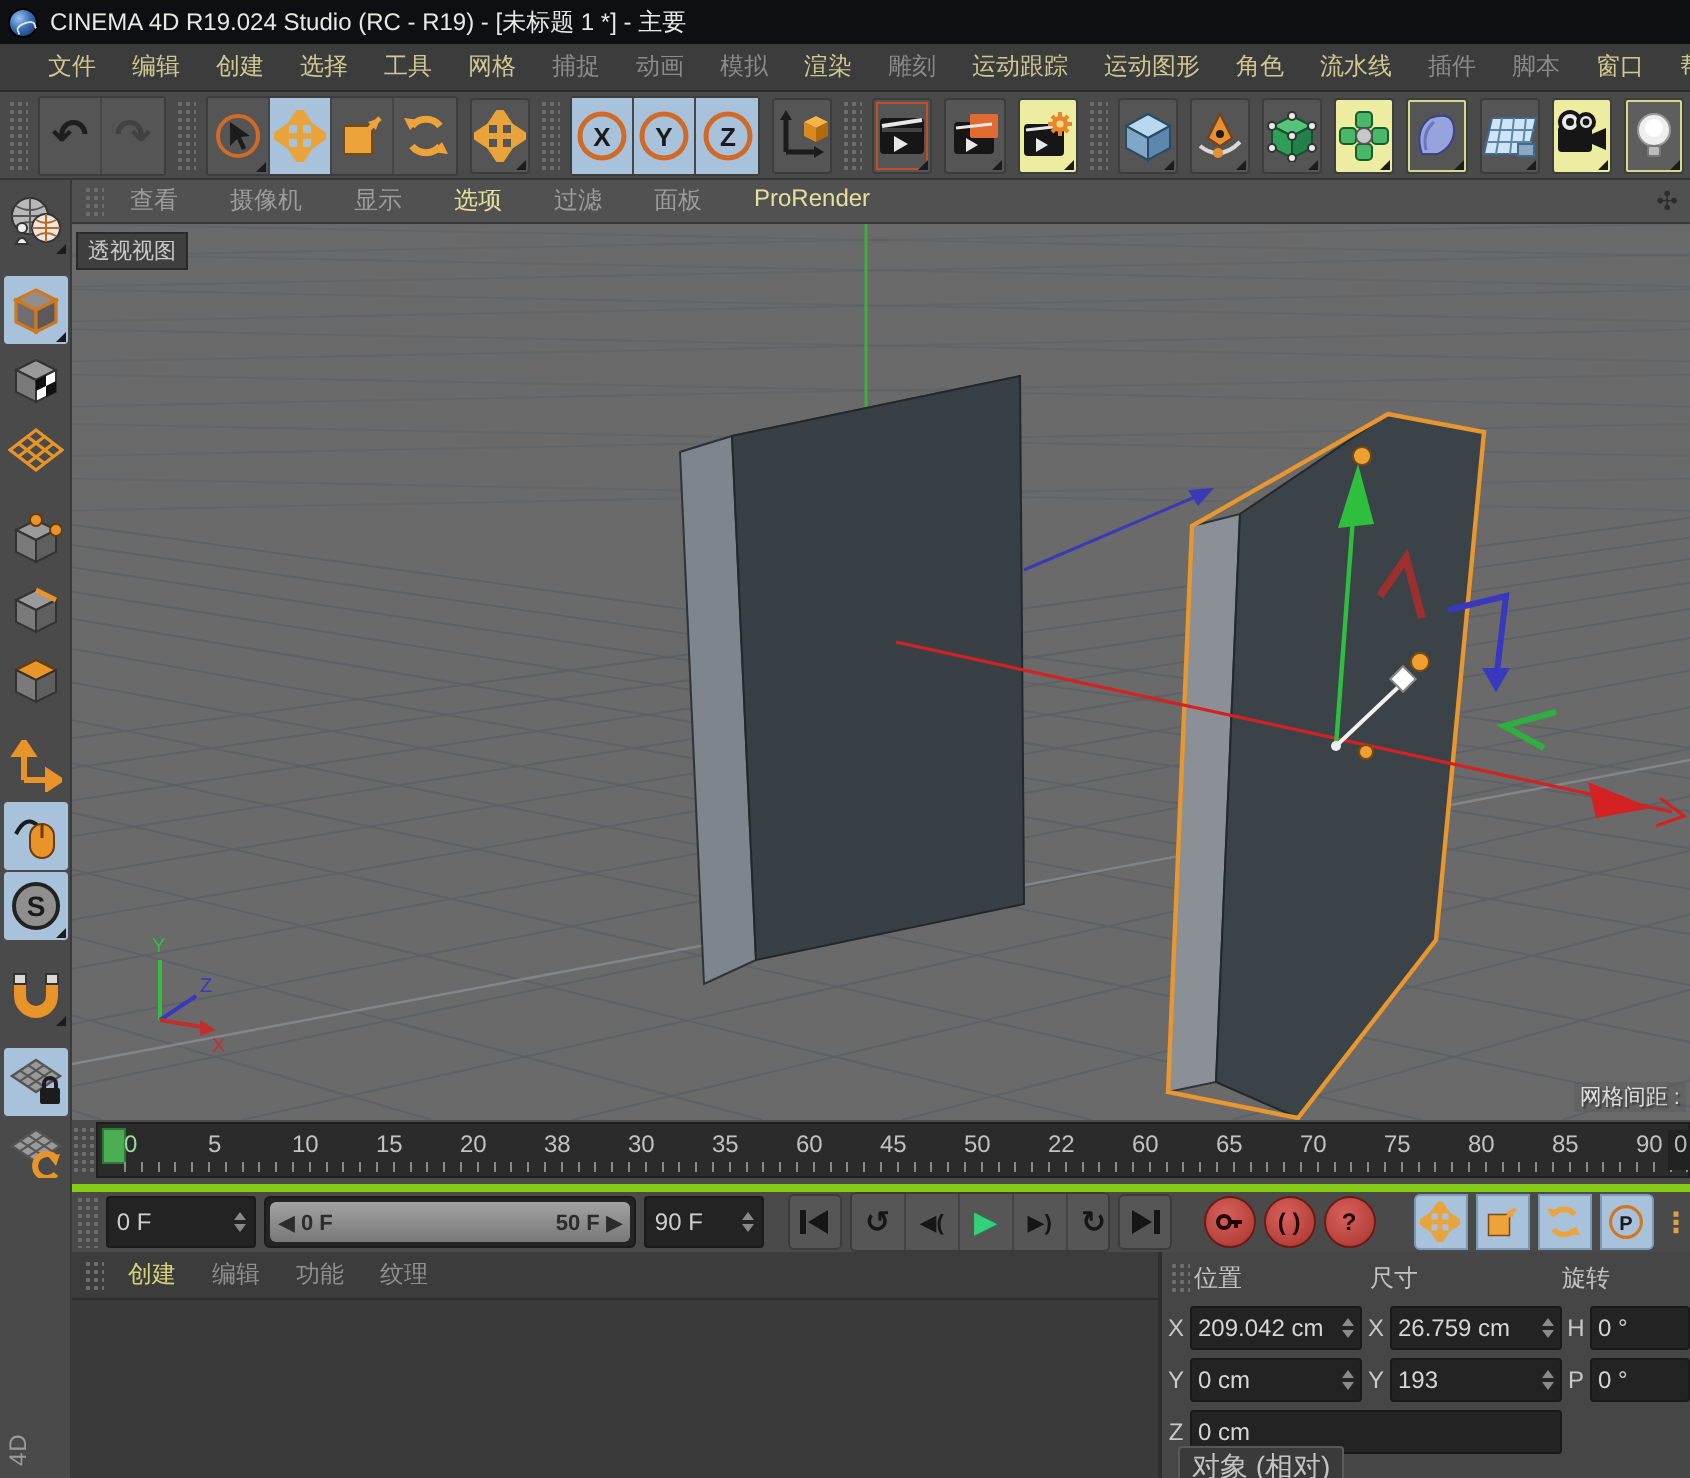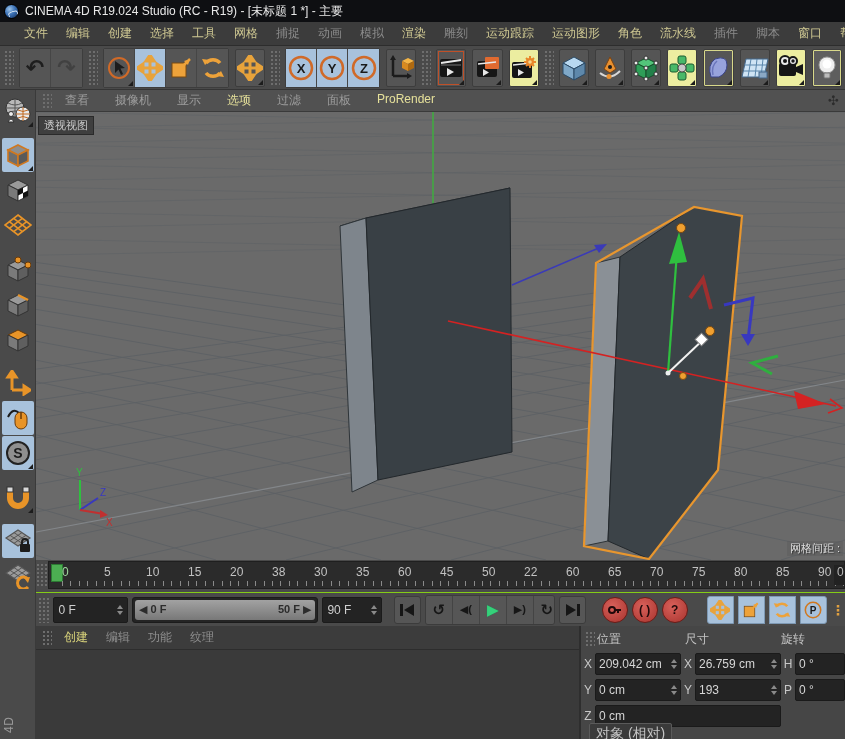--- a/index.html
+++ b/index.html
@@ -52,21 +52,21 @@
   .tl-grip{width:12px;background-image:radial-gradient(#6e6e6e 1px,transparent 1.2px);background-size:4px 4px;margin:3px 0;}
   .ruler{position:relative;flex:1;background:#2b2b2b;border:1px solid #1f1f1f;margin:1px 0;}
   .ruler-ticks{position:absolute;left:13px;right:0;bottom:2px;height:5px;background-image:repeating-linear-gradient(90deg,#8a8a8a 0 1px,transparent 1px 8.4px);}
   .tick-row{position:absolute;left:13px;top:3px;display:flex;}
   .tick{width:42px;flex:0 0 auto;color:#c2c2c2;font-size:12px;}
   .tick:first-child{color:#9fd89f;}
   .tl-marker{position:absolute;left:2px;top:2px;width:12px;height:18px;background:#4cae52;border:1px solid #2c7a33;}
   .tl-right-box{position:absolute;right:-2px;top:3px;width:12px;height:20px;background:#222;color:#bbb;font-size:12px;padding-left:3px;}
 
   
-  .transport{position:absolute;left:36px;top:592px;width:809px;height:34px;background:#4a4a4a;border-top:1px solid #84cc16;display:flex;align-items:center;gap:4px;padding-left:2px;}
+  .transport{position:absolute;left:36px;top:592px;width:809px;height:34px;background:#4a4a4a;border-top:4px solid #84cc16;display:flex;align-items:center;gap:4px;padding-left:2px;}
   .frame-field{height:26px;background:#232323;border:1px solid #1b1b1b;border-radius:2px;color:#cfcfcf;display:flex;align-items:center;padding:0 4px;gap:4px;}
   .frame-field .val{flex:1;}
   .spin{display:flex;flex-direction:column;gap:2px;}
   .spin i{display:block;width:0;height:0;border-left:3.5px solid transparent;border-right:3.5px solid transparent;}
   .spin .up{border-bottom:4px solid #8a8a8a;}
   .spin .dn{border-top:4px solid #8a8a8a;}
   .range-slider{width:196px;height:26px;background:#242424;border:1px solid #1b1b1b;border-radius:3px;position:relative;padding:2px;}
   .range-bar{height:100%;border-radius:3px;background:linear-gradient(#a2a2a2,#787878);display:flex;align-items:center;justify-content:space-between;padding:0 4px;color:#2c2c2c;font-size:11px;font-weight:bold;}
   .t-btn{width:27px;height:28px;background:#565656;border:1px solid #3c3c3c;border-radius:3px;display:flex;align-items:center;justify-content:center;color:#161616;font-weight:bold;font-size:15px;flex:0 0 auto;}
   .t-group{display:flex;gap:0;border:1px solid #3c3c3c;border-radius:3px;overflow:hidden;}

